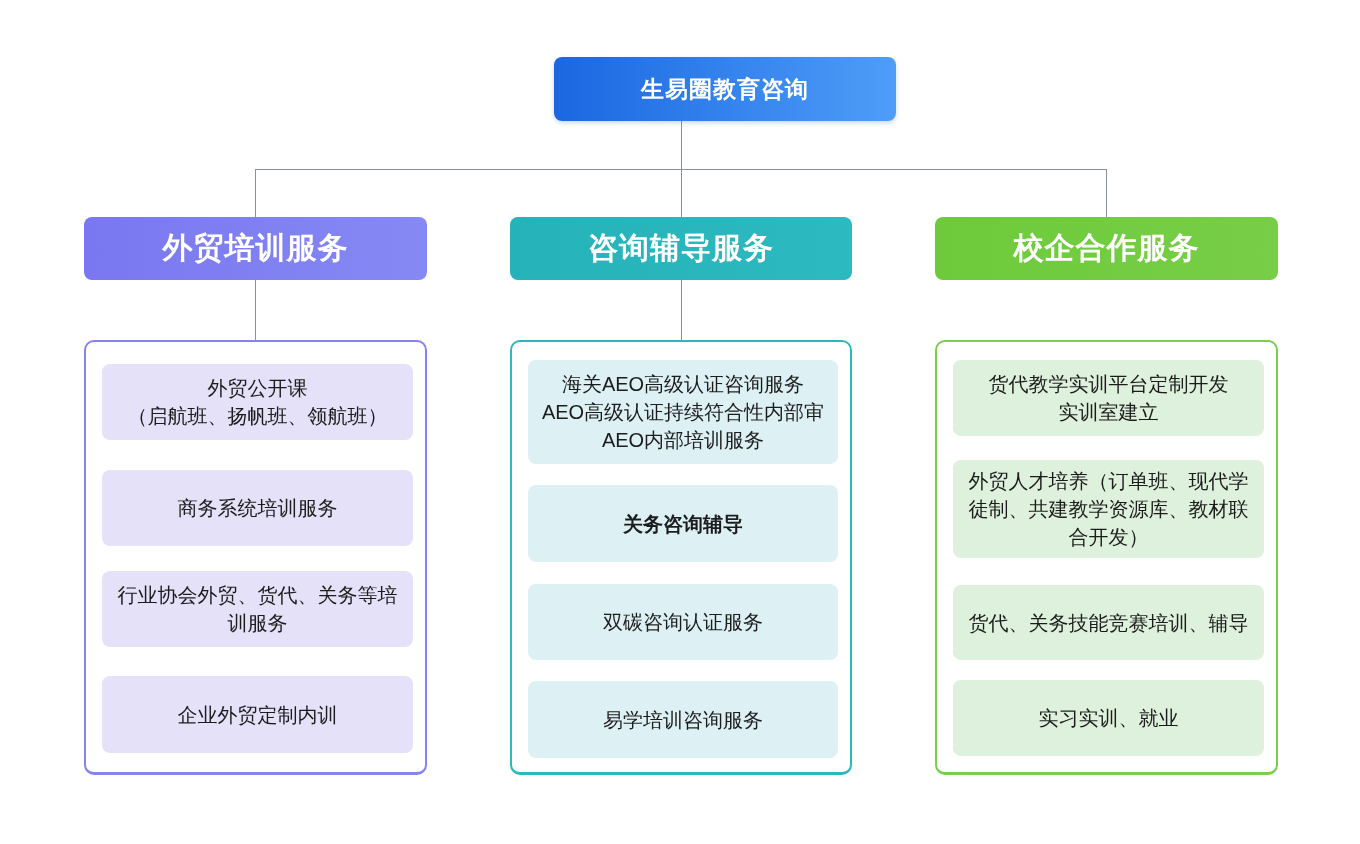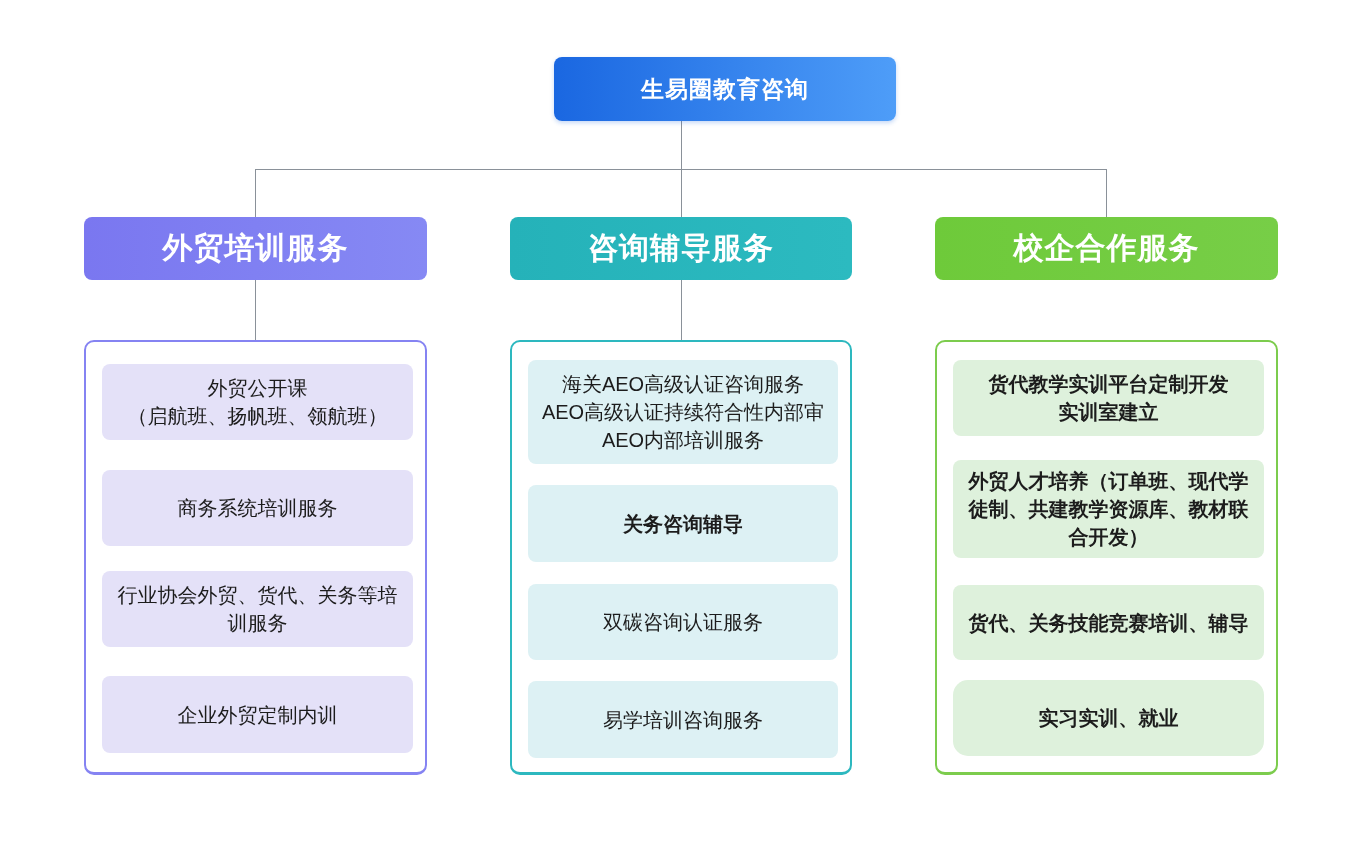--- a/index.html
+++ b/index.html
@@ -36,36 +36,36 @@
   .item{
     position:absolute;left:16px;width:311px;box-sizing:border-box;
     display:flex;align-items:center;justify-content:center;
     text-align:center;white-space:pre-line;
     border-radius:8px;font-size:20px;line-height:28px;color:#1c1c1c;
     padding:8px 10px;
   }
   .bb2 .item{width:310px;}
   .bb1 .item{background:#e4e1f8;}
   .bb2 .item{background:#ddf1f4;}
-  .bb3 .item{background:#def1dc;font-weight:bold;}
+  .bb3 .item{background:#def1dc;}
   
   .bb1 .i1{top:22px;height:76px;}
   .bb1 .i2{top:128px;height:76px;}
   .bb1 .i3{top:229px;height:76px;}
   .bb1 .i4{top:334px;height:77px;}
   
   .bb2 .i1{top:18px;height:104px;}
   .bb2 .i2{top:143px;height:77px;font-weight:bold;}
   .bb2 .i3{top:242px;height:76px;}
   .bb2 .i4{top:339px;height:77px;}
   
   .bb3 .i1{top:18px;height:76px;}
   .bb3 .i2{top:118px;height:98px;}
   .bb3 .i3{top:243px;height:75px;}
-  .bb3 .i4{top:338px;height:76px;border-radius:15px;}
+  .bb3 .i4{top:338px;height:76px;}
 </style>
 </head>
 <body>
 
 <div id="canvas">
 
   <div class="line" style="left:681px;top:121px;width:1px;height:48px;"></div>
   <div class="line" style="left:255px;top:169px;width:852px;height:1px;"></div>
   <div class="line" style="left:255px;top:169px;width:1px;height:48px;"></div>
   <div class="line" style="left:681px;top:169px;width:1px;height:48px;"></div>

